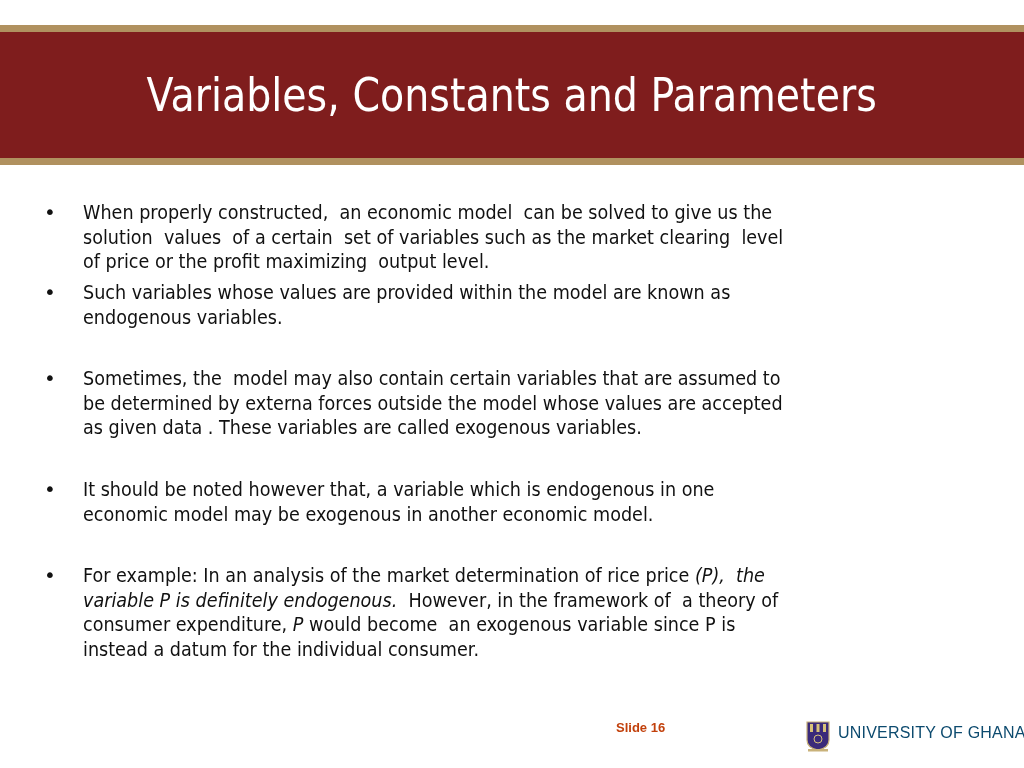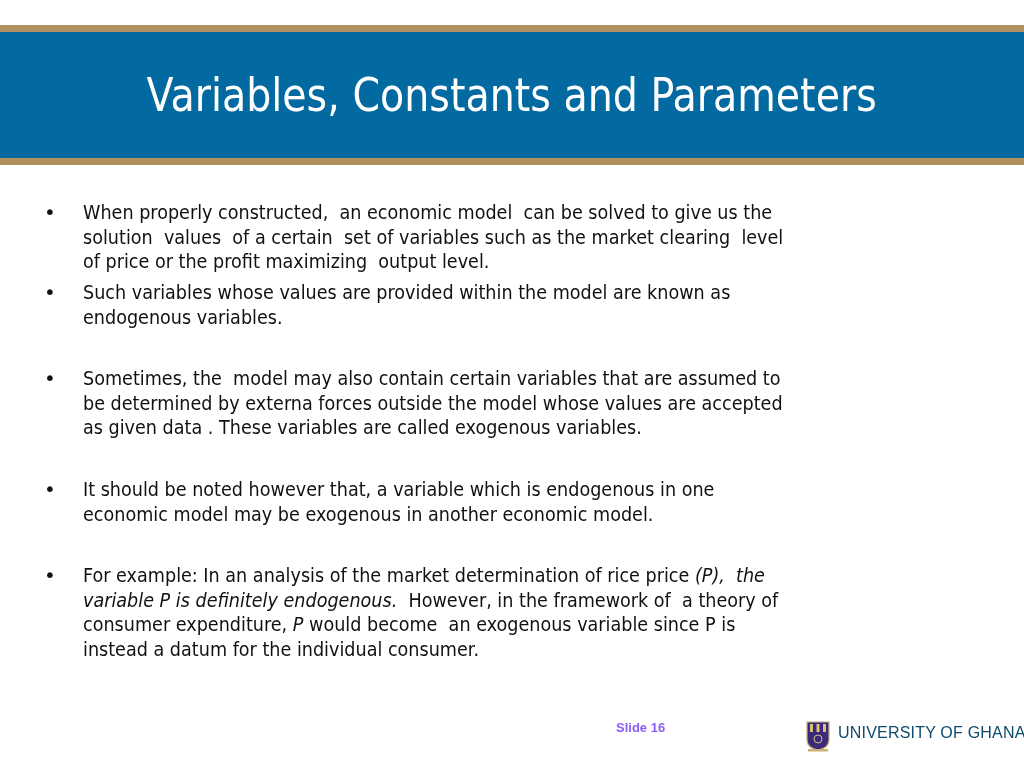--- a/index.html
+++ b/index.html
@@ -7,21 +7,21 @@
     width: 1024px; height: 768px; position: relative; overflow: hidden;
     background: #ffffff;
     font-family: "Liberation Sans", "DejaVu Sans", sans-serif;
   }
   .title-band {
     position: absolute; left: 0; top: 25px; width: 1024px; height: 140px;
     background: #b0915f;
   }
   .title-inner {
     position: absolute; left: 0; top: 7px; width: 1024px; height: 126px;
-    background: #0369a1;
+    background: #7f1d1d;
     display: flex; align-items: center; justify-content: center;
   }
   .title-text {
     color: #ffffff; font-size: 46px; letter-spacing: 0px;
     font-family: "DejaVu Sans", "Liberation Sans", sans-serif;
     transform: scaleX(0.86); white-space: nowrap;
   }
   .content {
     position: absolute; left: 44px; top: 200px; width: 880px;
     color: #111111; font-size: 20px; line-height: 24.6px;
@@ -36,21 +36,21 @@
   .bullet .txt {
     position: absolute; left: 39px; width: 840px;
     transform-origin: left top; transform: scaleX(0.88);
     width: 950px;
   }
   .bullet .txt span { white-space: pre-wrap; }
   .line { display: block; white-space: nowrap; }
   i { font-style: italic; }
   .footer-slide {
     position: absolute; left: 616px; top: 720px;
-    font-size: 13px; font-weight: bold; color: #8b5cf6;
+    font-size: 13px; font-weight: bold; color: #c2410c;
   }
   .crest {
     position: absolute; left: 805px; top: 720px; width: 26px; height: 32px;
   }
   .uni-name {
     position: absolute; left: 838px; top: 724px;
     font-size: 16px; color: #0c4a6e; letter-spacing: 0.2px;
     white-space: nowrap;
   }
 </style>

